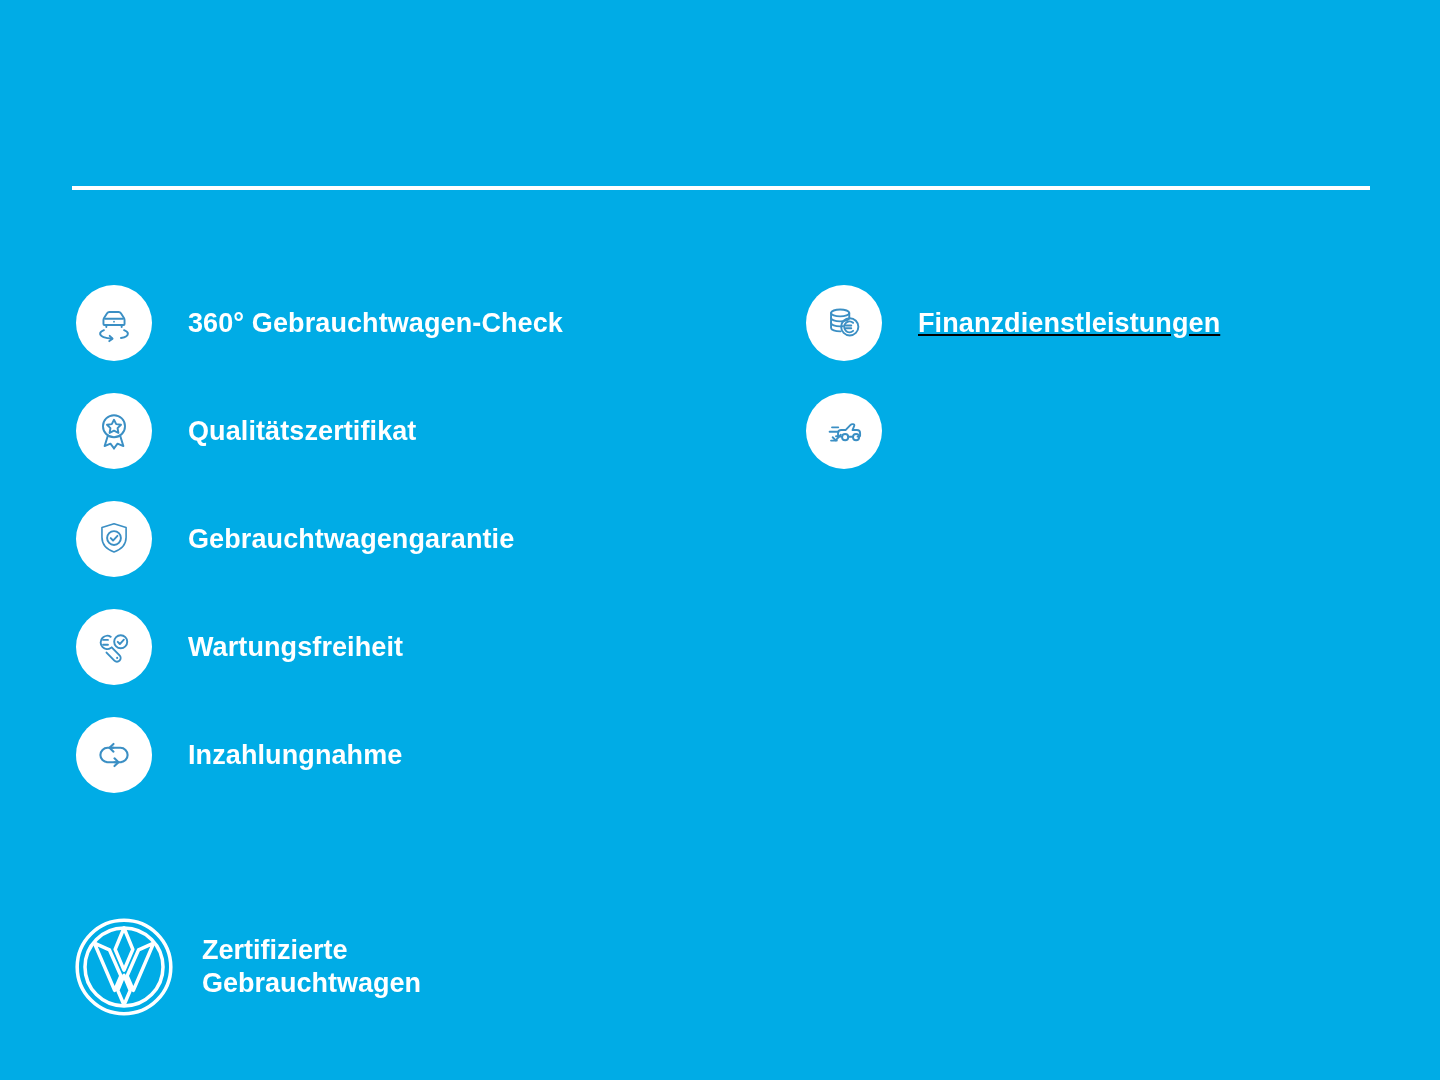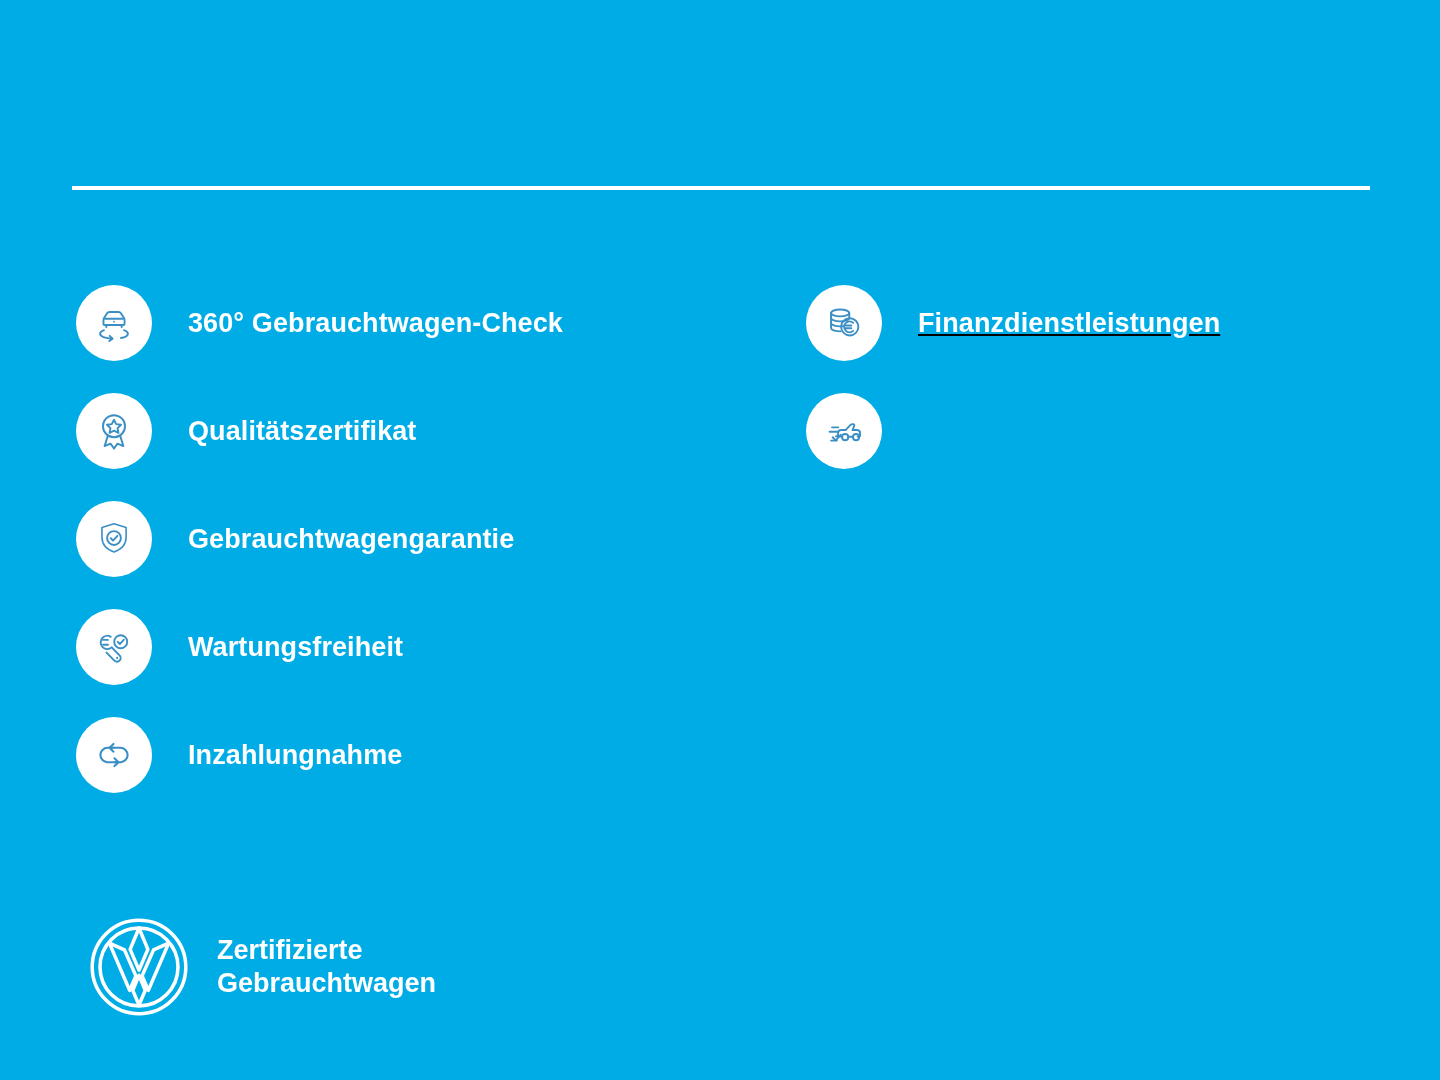--- a/index.html
+++ b/index.html
@@ -88,21 +88,21 @@
     font-size: 27px;
     font-weight: 700;
     margin-left: 36px;
     white-space: nowrap;
     letter-spacing: 0.1px;
   }
 
   
   .brand {
     position: absolute;
-    left: 87px;
+    left: 72px;
     top: 915px;
     display: flex;
     align-items: center;
   }
   .brand-logo {
     width: 104px;
     height: 104px;
     min-width: 104px;
   }
   .brand-logo svg { width: 104px; height: 104px; display: block; }

